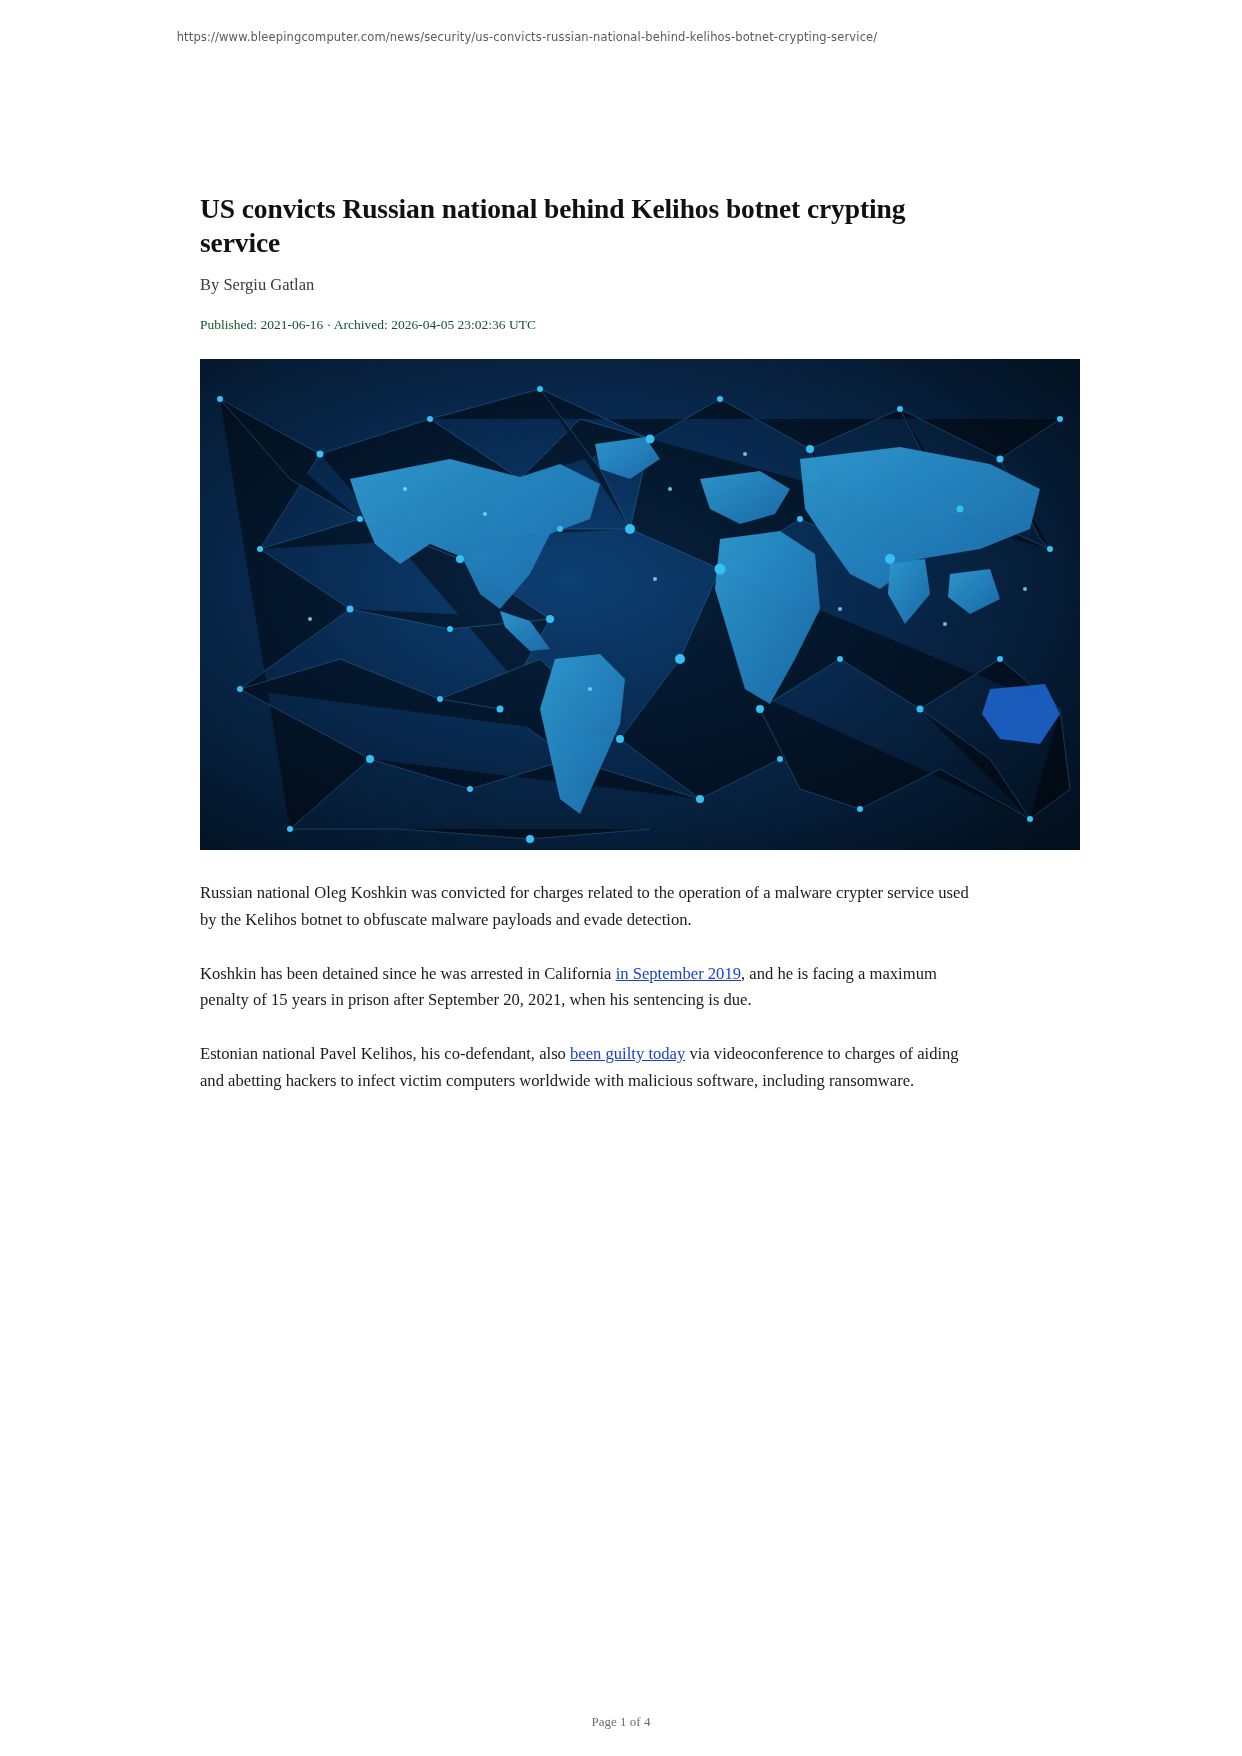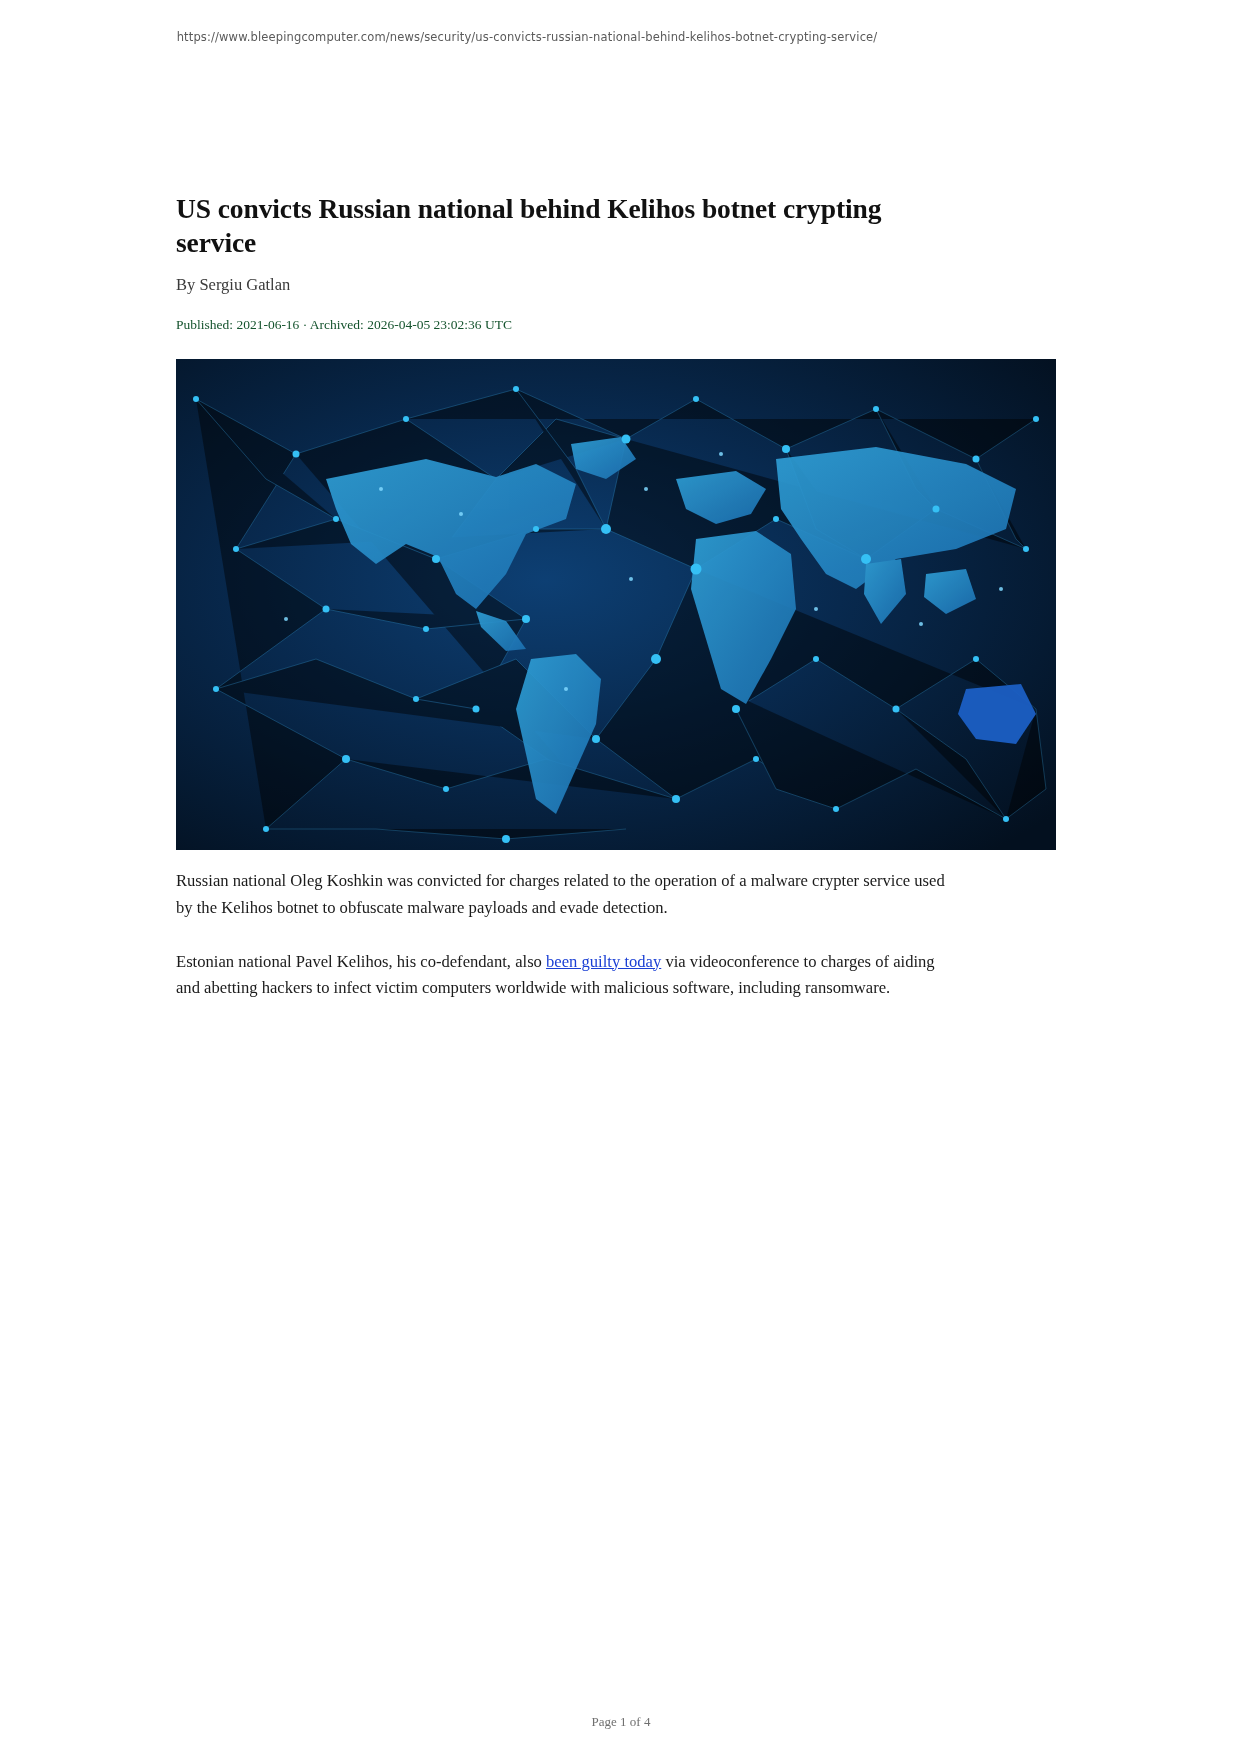--- a/index.html
+++ b/index.html
@@ -27,21 +27,21 @@
     left: 0;
     width: 1054px;
     text-align: center;
     font-family: "DejaVu Sans", sans-serif;
     font-size: 11.5px;
     letter-spacing: 0.15px;
     color: #5a5a5a;
   }
   .content {
     position: absolute;
-    left: 176px;
+    left: 200px;
     top: 192px;
     width: 774px;
   }
   h1.title {
     font-family: "Liberation Serif", serif;
     font-size: 27.5px;
     font-weight: bold;
     line-height: 1.25;
     margin: 0 0 0 0;
     color: #111111;
@@ -61,21 +61,21 @@
   .hero {
     margin-top: 26px;
     width: 880px;
     height: 491px;
     position: relative;
     overflow: hidden;
     background: #041a33;
   }
   .hero svg { display: block; }
   .paragraphs {
-    margin-top: 18px;
+    margin-top: 30px;
   }
   p.body-text {
     font-size: 16.6px;
     line-height: 1.62;
     margin: 0 0 27px 0;
     color: #1b1b1b;
     text-align: left;
   }
   p.body-text:last-child { margin-bottom: 0; }
   a.inline-link {
@@ -227,20 +227,23 @@
             <circle cx="825" cy="230" r="2"></circle>
         </g>
       </svg>
     </div>
 
     <div class="paragraphs">
       <p class="body-text">
         <span>Russian national Oleg Koshkin was convicted for charges related to the operation of a malware crypter service used by the Kelihos botnet to obfuscate malware payloads and evade detection.</span>
       </p>
       <p class="body-text">
+        <span>Koshkin has been detained since he was arrested in California </span><a class="inline-link" href="#">in September 2019</a><span>, and he is facing a maximum penalty of 15 years in prison after September 20, 2021, when his sentencing is due.</span>
+      </p>
+      <p class="body-text">
         <span>Estonian national Pavel Kelihos, his co-defendant, also </span><a class="inline-link" href="#">been guilty today</a><span> via videoconference to charges of aiding and abetting hackers to infect victim computers worldwide with malicious software, including ransomware.</span>
       </p>
     </div>
 
   </div>
 
   <div class="footer">Page 1 of 4</div>
 
 </div>
 

